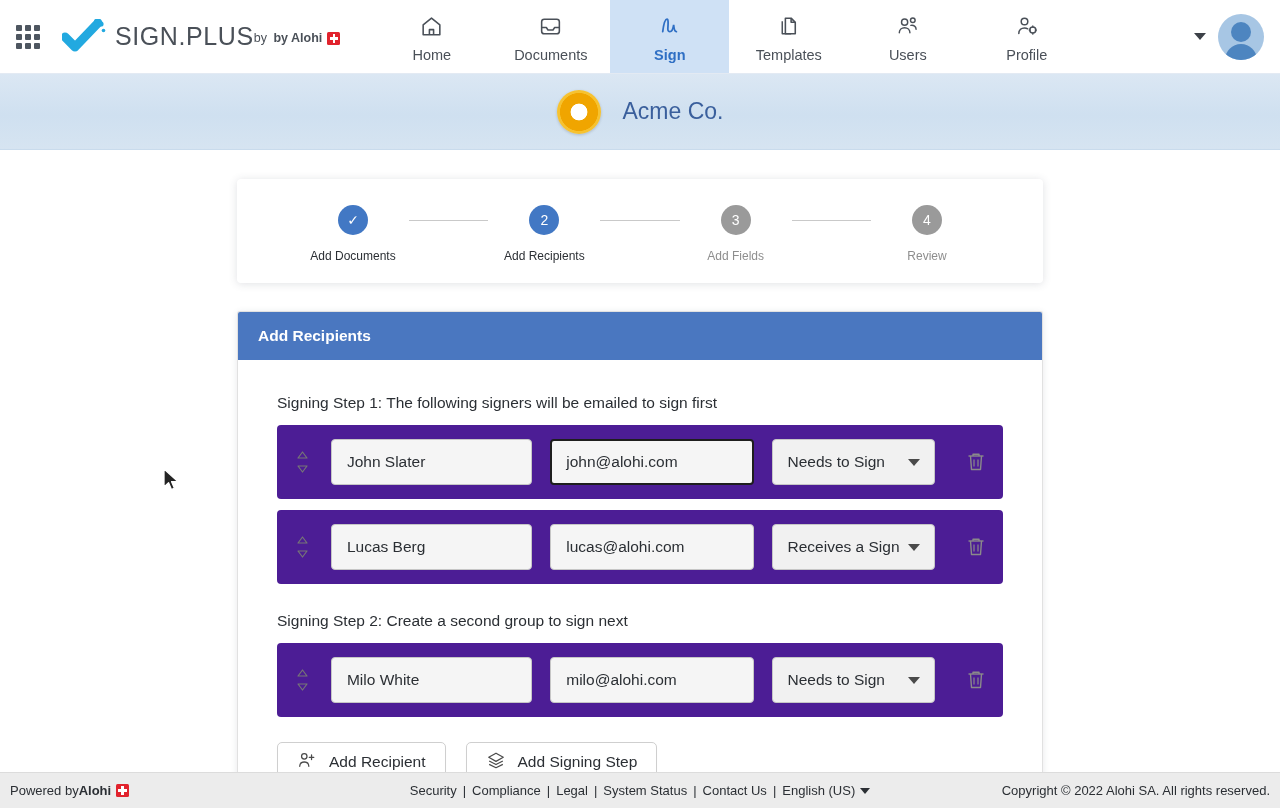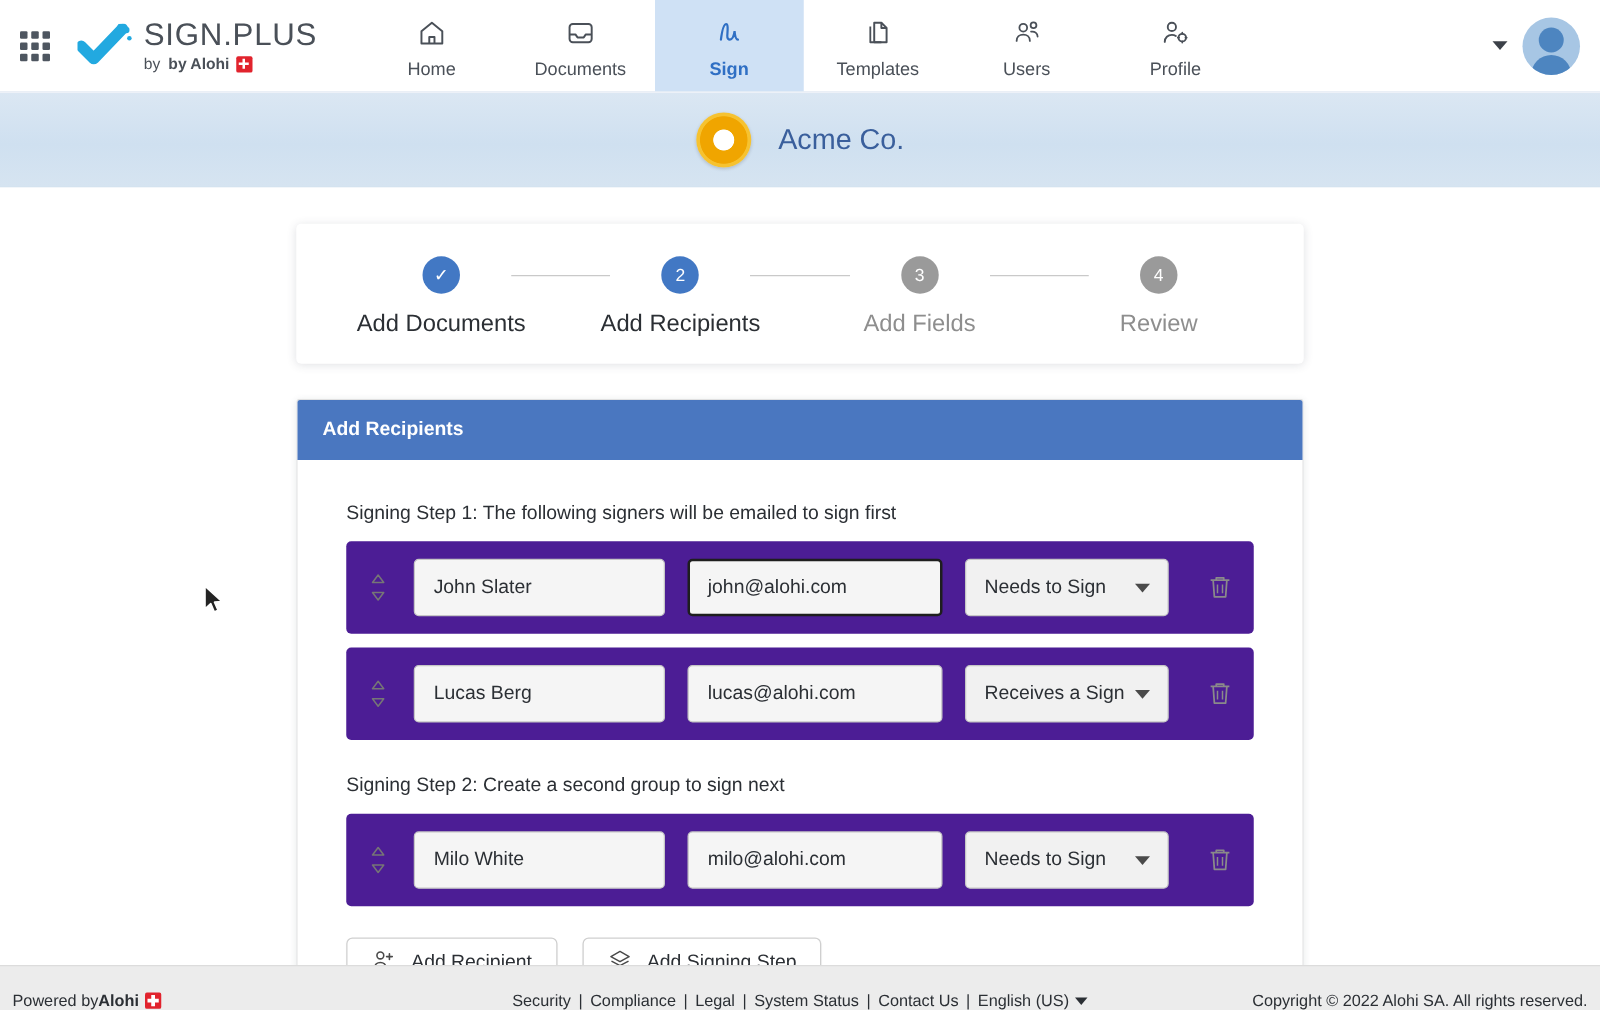--- a/index.html
+++ b/index.html
@@ -22,21 +22,21 @@
   }
   .apps-grid {
     width:56px; display:flex; align-items:center; justify-content:center;
     cursor:pointer;
   }
   .apps-grid .dots { display:grid; grid-template-columns:repeat(3,6px); grid-gap:3px; }
   .apps-grid .dots i { display:block; width:6px; height:6px; background:#4e5660; border-radius:1px; }
 
   .brand { display:flex; align-items:center; padding-left:6px; cursor:pointer; }
   .brand .check { margin-right:9px; position:relative; width:44px; height:36px; }
-  .brand .wordmark { display:flex; flex-direction:column; line-height:1; }
+  .brand .wordmark { display:flex; flex-direction:row; line-height:1; }
   .brand .wm-main {
     font-size:25px; letter-spacing:.6px; color:#4a5058; font-weight:400;
   }
   .brand .wm-sub {
     font-size:12.5px; color:#4a5058; margin-top:4px; display:flex; align-items:center;
   }
   .brand .wm-sub b { font-weight:bold; margin-left:3px; }
   .swiss {
     display:inline-block; width:13px; height:13px; background:#e1232d;
     margin-left:5px; position:relative; border-radius:1.5px; vertical-align:middle;
@@ -103,21 +103,21 @@
   .steps { display:flex; align-items:flex-start; }
   .step { display:flex; flex-direction:column; align-items:center; width:112px; }
   .bubble {
     width:30px;height:30px;border-radius:50%;
     display:flex;align-items:center;justify-content:center;
     color:#fff;font-size:14px;
   }
   .bubble.done { background:#4278c4; }
   .bubble.current { background:#4278c4; }
   .bubble.todo { background:#9a9a9a; }
-  .step .slabel { margin-top:14px; font-size:19px; color:#2b2f34; white-space:nowrap; }
+  .step .slabel { margin-top:14px; font-size:12px; color:#2b2f34; white-space:nowrap; }
   .step.todo .slabel { color:#8e8e8e; }
   .connector { flex:1; height:1px; background:#c9c9c9; margin-top:15px; }
 
   .main-card {
     margin-top:28px; background:#fff; border:1px solid #e1e1e1;
     border-bottom:none; border-radius:3px 3px 0 0;
     box-shadow:0 1px 6px rgba(60,70,90,.12);
   }
   .card-head {
     background:#4a77c0; color:#fff; font-size:15.5px; font-weight:bold;
@@ -158,21 +158,21 @@
     background:#fff; border:1px solid #cfcfcf; border-radius:5px;
     height:40px; display:flex; align-items:center; gap:12px;
     padding:0 19px; font-size:15.5px; color:#2b2f34; cursor:pointer;
     box-shadow:0 1px 1px rgba(0,0,0,.04);
   }
 
   
   .footer {
     position:absolute; bottom:0; left:0; width:100%; height:36px;
     background:#ececec; border-top:1px solid #dcdcdc;
-    display:flex; align-items:flex-end; font-size:13px; color:#2b2f34;
+    display:flex; align-items:center; font-size:13px; color:#2b2f34;
   }
   .footer .left { position:absolute; left:10px; display:flex; align-items:center; }
   .footer .left b { font-weight:bold; }
   .footer .center {
     margin:0 auto; display:flex; align-items:center; gap:0;
   }
   .footer .center a { color:#2b2f34; text-decoration:none; cursor:pointer; }
   .footer .center .sep { margin:0 6px; color:#2b2f34; }
   .footer .lang-caret {
     width:0;height:0;border-left:5px solid transparent;border-right:5px solid transparent;

